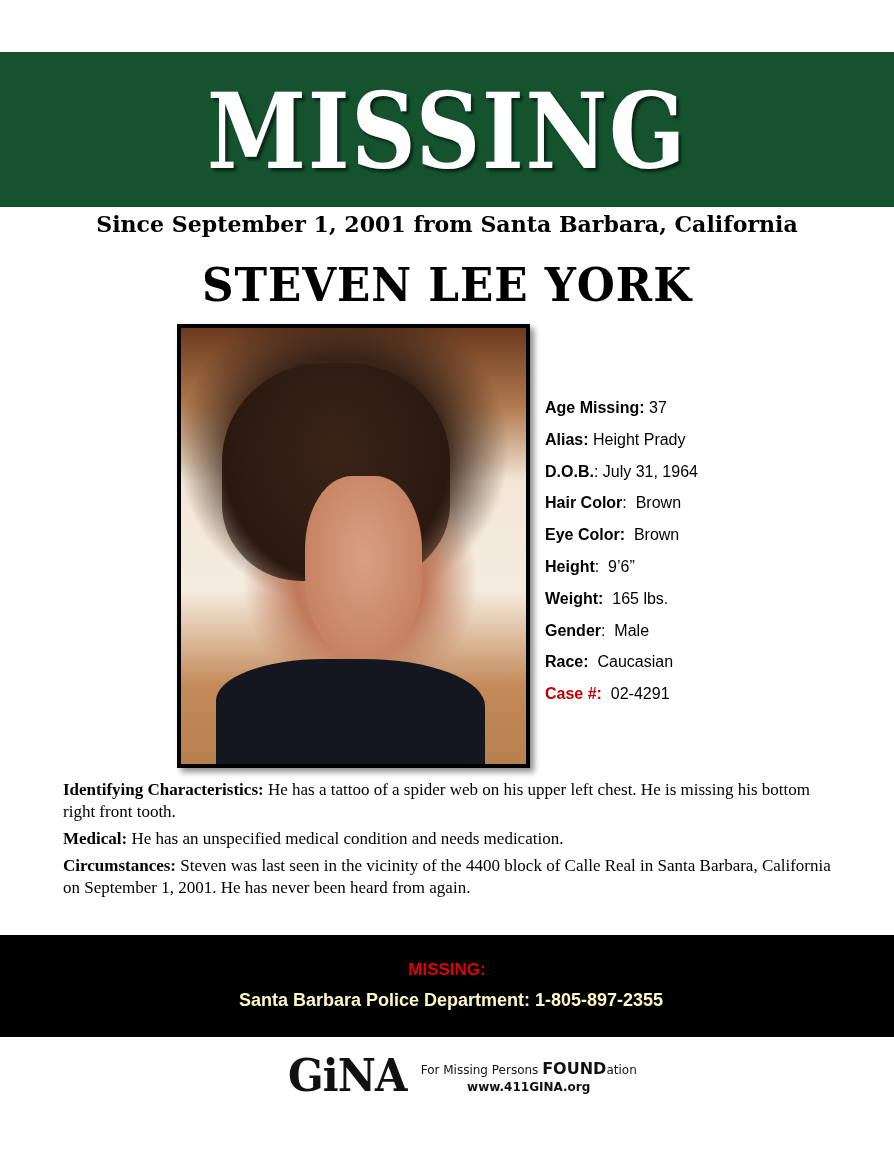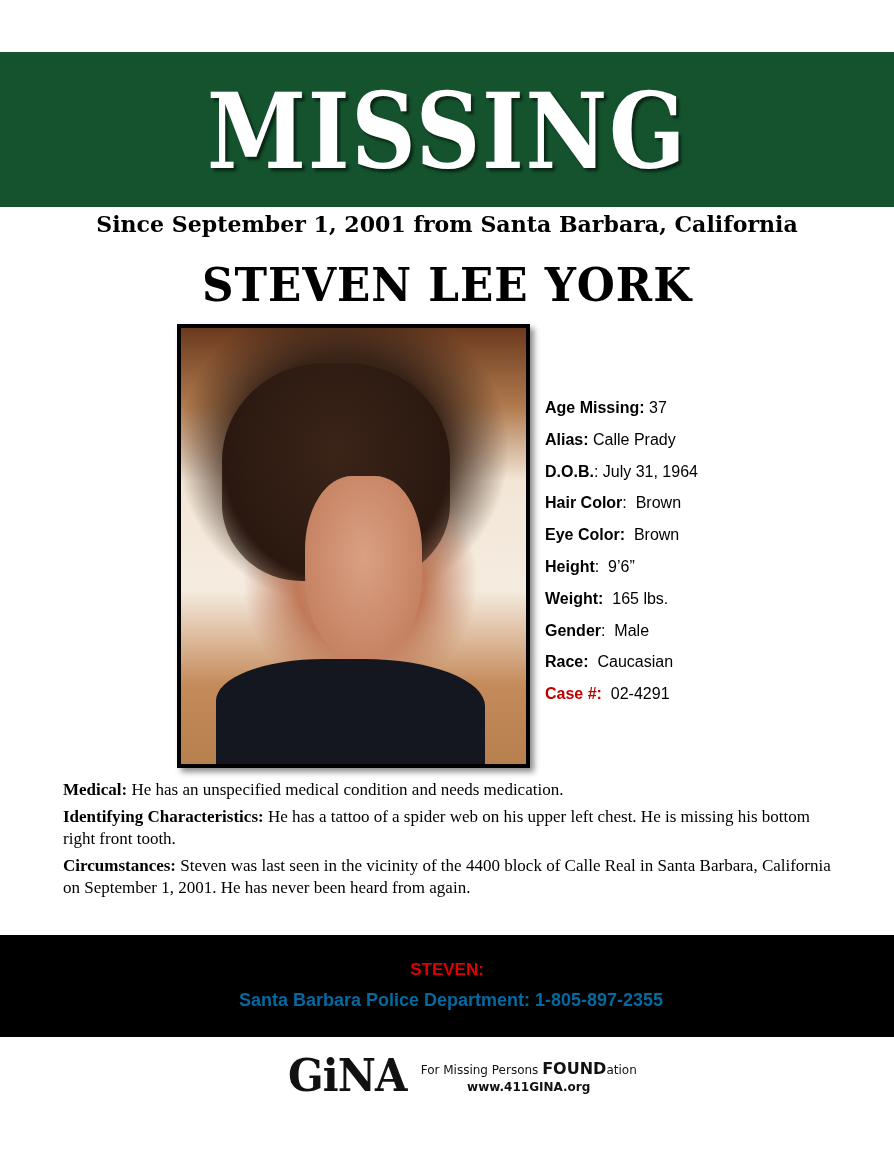--- a/index.html
+++ b/index.html
@@ -62,21 +62,21 @@
       position: absolute; left: 63px; top: 779px; width: 775px;
       font-family: "Liberation Serif", "DejaVu Serif", serif; font-size: 17px; line-height: 22px;
     }
     .narrative p { margin: 0 0 5px 0; }
     .narrative .lbl { font-weight: bold; }
     .contact {
       position: absolute; left: 0; top: 935px; width: 894px; height: 102px; background: #000;
       text-align: center; font-family: "Liberation Sans", "DejaVu Sans", sans-serif; font-weight: bold;
     }
     .contact-label { color: #e00000; font-size: 17px; margin-top: 25px; }
-    .contact-line { color: #0369a1; font-size: 18px; margin-top: 10px; padding-left: 8px; }
+    .contact-line { color: #fef9c3; font-size: 18px; margin-top: 10px; padding-left: 8px; }
     .footer {
       position: absolute; left: 288px; top: 1052px; height: 48px; display: flex; align-items: center;
     }
     .gina-logo {
       font-family: "DejaVu Serif", serif; font-weight: bold; font-size: 44px; letter-spacing: -1px;
       line-height: 1; color: #111; transform: scaleX(0.95); transform-origin: left;
     }
     .footer-text {
       margin-left: 8px; text-align: center; font-family: "DejaVu Sans", sans-serif; color: #111;
     }
@@ -95,39 +95,39 @@
 <div class="name">STEVEN LEE YORK</div>
 
 <div class="photo-frame" aria-label="Photo of Steven Lee York">
   <div class="photo-hair"></div>
   <div class="photo-face"></div>
   <div class="photo-shirt"></div>
 </div>
 
 <div class="details">
   <div class="detail-row"><span class="lbl">Age Missing:</span><span> 37</span></div>
-  <div class="detail-row"><span class="lbl">Alias:</span><span> Calle Prady</span></div>
+  <div class="detail-row"><span class="lbl">Alias:</span><span> Height Prady</span></div>
   <div class="detail-row"><span class="lbl">D.O.B.</span><span>: July 31, 1964</span></div>
   <div class="detail-row"><span class="lbl">Hair Color</span><span>:  Brown</span></div>
   <div class="detail-row"><span class="lbl">Eye Color:</span><span>  Brown</span></div>
   <div class="detail-row"><span class="lbl">Height</span><span>:  9’6”</span></div>
   <div class="detail-row"><span class="lbl">Weight:</span><span>  165 lbs.</span></div>
   <div class="detail-row"><span class="lbl">Gender</span><span>:  Male</span></div>
   <div class="detail-row"><span class="lbl">Race:</span><span>  Caucasian</span></div>
   <div class="detail-row case"><span class="lbl">Case #:</span><span>  02-4291</span></div>
 </div>
 
 <div class="narrative">
+  <p><span class="lbl">Identifying Characteristics:</span><span>  He has a tattoo of a spider web on his upper left chest. He is missing his bottom right front tooth.</span></p>
   <p><span class="lbl">Medical:</span><span>  He has an unspecified medical condition and needs medication.</span></p>
-  <p><span class="lbl">Identifying Characteristics:</span><span>  He has a tattoo of a spider web on his upper left chest. He is missing his bottom right front tooth.</span></p>
   <p><span class="lbl">Circumstances:</span><span>  Steven was last seen in the vicinity of the 4400 block of Calle Real in Santa Barbara, California on September 1, 2001. He has never been heard from again.</span></p>
 </div>
 
 <div class="contact">
-  <div class="contact-label">STEVEN:</div>
+  <div class="contact-label">MISSING:</div>
   <div class="contact-line">Santa Barbara Police Department: 1-805-897-2355</div>
 </div>
 
 <div class="footer">
   <div class="gina-logo">GiNA</div>
   <div class="footer-text">
     <div class="footer-tag"><span>For Missing Persons </span><b>FOUND</b><span>ation</span></div>
     <div class="footer-url">www.411GINA.org</div>
   </div>
 </div>

